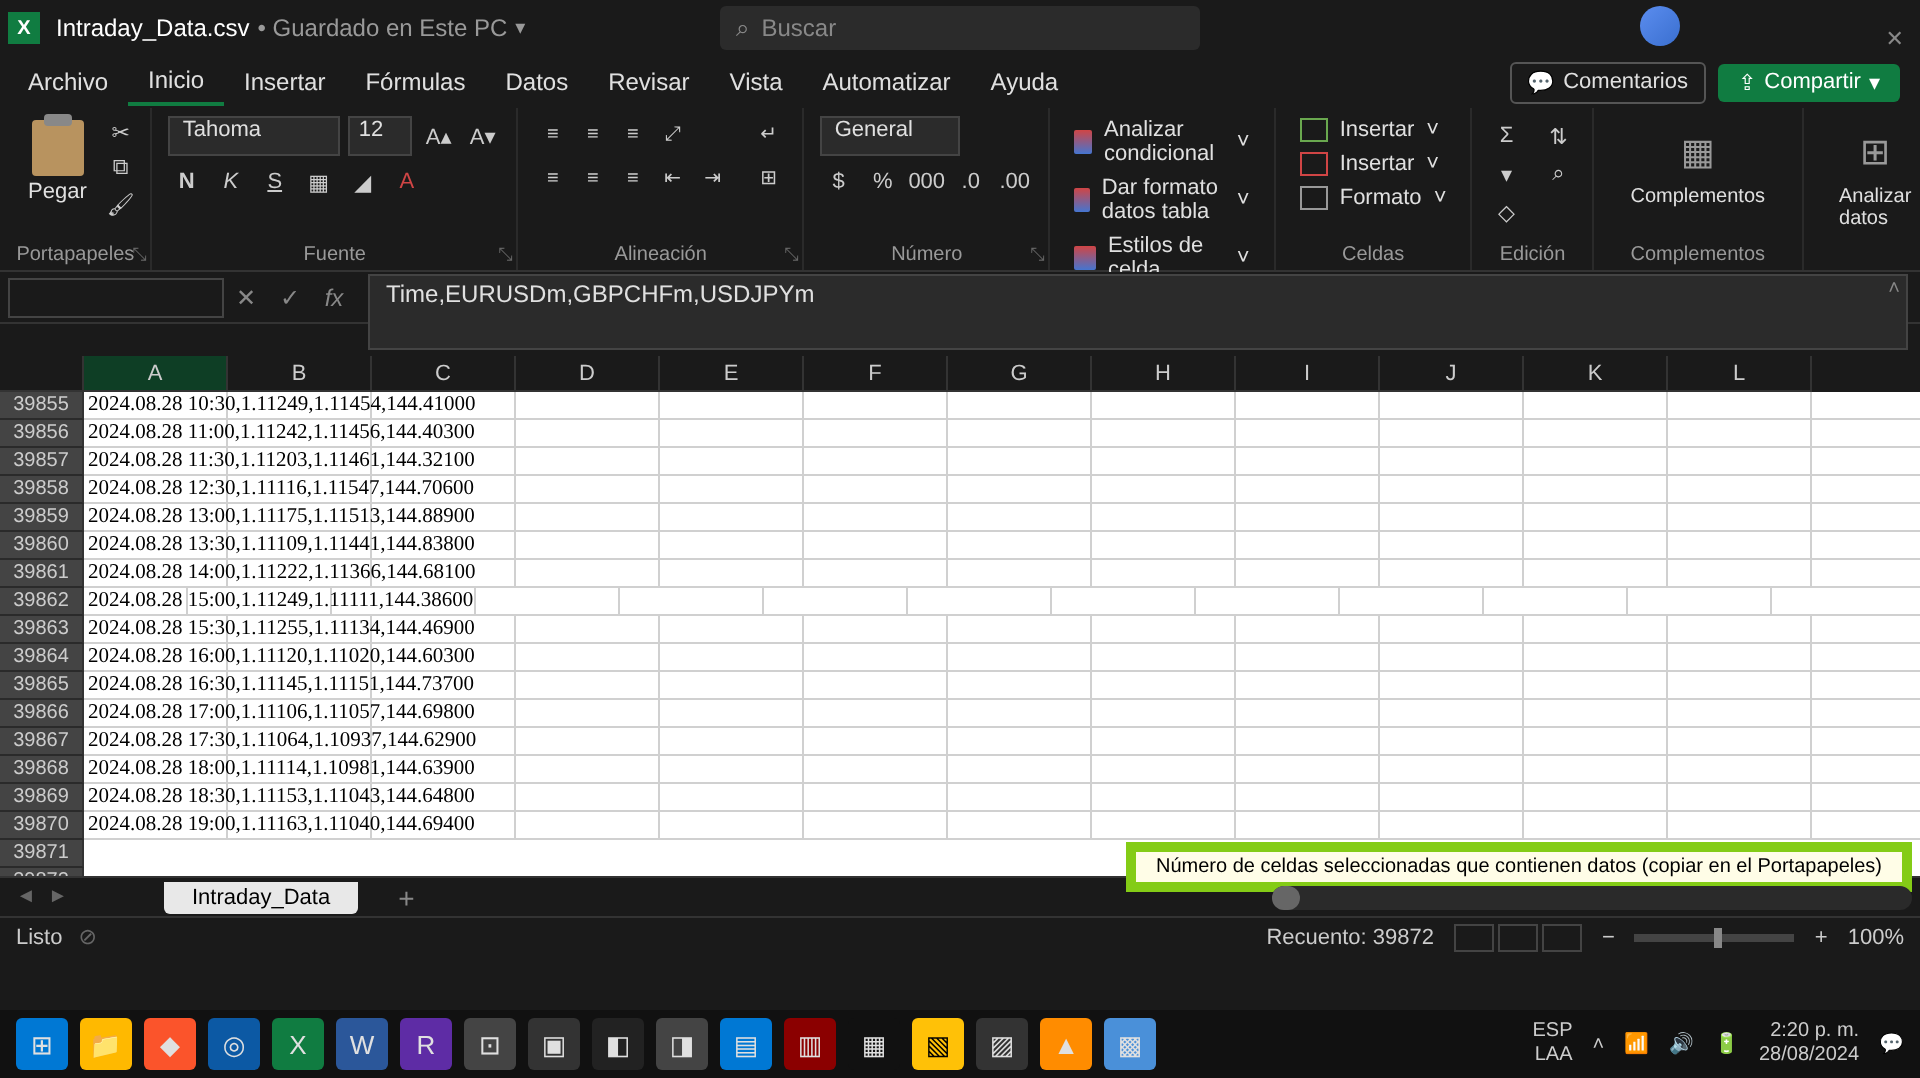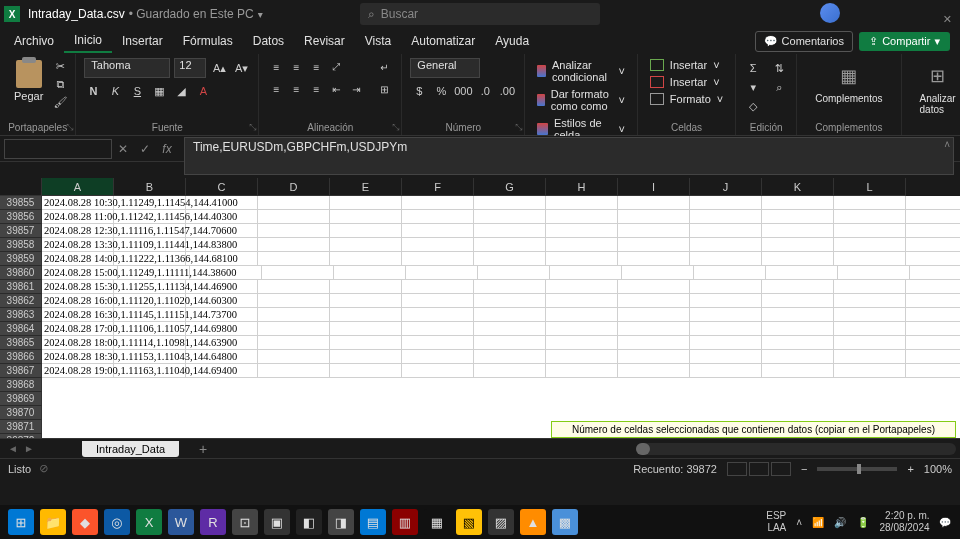--- a/index.html
+++ b/index.html
@@ -85,21 +85,21 @@
 .cell.overflow { overflow: visible; position: relative; z-index: 1; }
 
 
 .sheet-tabs { height: 20px; background: #1a1a1a; display: flex; align-items: center; border-top: 1px solid #333; position: relative; }
 .sheet-nav { display: flex; gap: 2px; padding: 0 6px; }
 .sheet-nav-btn { width: 14px; height: 14px; color: #666; font-size: 10px; display: flex; align-items: center; justify-content: center; }
 .sheet-tab { background: #e8e8e8; color: #000; padding: 2px 14px; font-size: 11px; border-radius: 0 0 3px 3px; margin-left: 40px; }
 .add-sheet { margin-left: 20px; color: #888; font-size: 14px; }
 .scroll-track { position: absolute; right: 4px; top: 4px; height: 12px; width: 320px; background: #2a2a2a; border-radius: 6px; }
 .scroll-thumb { position: absolute; left: 0; width: 14px; height: 12px; background: #666; border-radius: 6px; }
-.tooltip-pop { position: absolute; right: 4px; top: -18px; background: #fffde7; color: #000; font-size: 10px; padding: 2px 20px; border: 1px solid #84cc16; white-space: nowrap; margin-left: 24px; }
+.tooltip-pop { position: absolute; right: 4px; top: -18px; background: #fffde7; color: #000; font-size: 10px; padding: 2px 10px; border: 5px solid #84cc16; white-space: nowrap; margin-left: 24px; }
 
 
 .status-bar { height: 20px; background: #1a1a1a; display: flex; align-items: center; padding: 0 8px; font-size: 11px; color: #ccc; border-top: 1px solid #333; }
 .status-right { margin-left: auto; display: flex; align-items: center; gap: 10px; }
 .view-btns { display: flex; gap: 2px; }
 .view-btn { width: 20px; height: 14px; border: 1px solid #444; }
 .zoom-slider { width: 80px; height: 4px; background: #444; position: relative; }
 .zoom-slider::after { content: ''; position: absolute; left: 50%; top: -3px; width: 4px; height: 10px; background: #888; }
 
 
@@ -229,21 +229,21 @@
       </div>
     </div>
     <div class="ribbon-group-label">Número</div>
     <div class="ribbon-launcher">⤡</div>
   </div>
 
   <div class="ribbon-group">
     <div class="ribbon-group-content">
       <div class="styles-block">
         <div class="styles-item"><div class="style-chip"></div><span>Analizar condicional</span> ˅</div>
-        <div class="styles-item"><div class="style-chip"></div><span>Dar formato como como</span> ˅</div>
+        <div class="styles-item"><div class="style-chip"></div><span>Dar formato datos tabla</span> ˅</div>
         <div class="styles-item"><div class="style-chip"></div><span>Estilos de celda</span> ˅</div>
       </div>
     </div>
     <div class="ribbon-group-label">Estilos</div>
   </div>
 
   <div class="ribbon-group">
     <div class="ribbon-group-content">
       <div class="cells-block">
         <div class="cells-item"><div class="cell-chip"></div><span>Insertar</span> ˅</div>
@@ -361,34 +361,62 @@
           <div class="cell" style="width: 72px;"></div>
           <div class="cell" style="width: 72px;"></div>
           <div class="cell" style="width: 72px;"></div>
           <div class="cell" style="width: 72px;"></div>
           <div class="cell" style="width: 72px;"></div>
           <div class="cell" style="width: 72px;"></div>
           <div class="cell" style="width: 72px;"></div>
           <div class="cell" style="width: 72px;"></div>
         </div>
         <div class="cell-row">
+          <div class="cell overflow" style="width: 72px;">2024.08.28 11:30,1.11203,1.11461,144.32100</div>
+          <div class="cell" style="width: 72px;"></div>
+          <div class="cell" style="width: 72px;"></div>
+          <div class="cell" style="width: 72px;"></div>
+          <div class="cell" style="width: 72px;"></div>
+          <div class="cell" style="width: 72px;"></div>
+          <div class="cell" style="width: 72px;"></div>
+          <div class="cell" style="width: 72px;"></div>
+          <div class="cell" style="width: 72px;"></div>
+          <div class="cell" style="width: 72px;"></div>
+          <div class="cell" style="width: 72px;"></div>
+          <div class="cell" style="width: 72px;"></div>
+        </div>
+        <div class="cell-row">
           <div class="cell overflow" style="width: 72px;">2024.08.28 12:30,1.11116,1.11547,144.70600</div>
           <div class="cell" style="width: 72px;"></div>
           <div class="cell" style="width: 72px;"></div>
           <div class="cell" style="width: 72px;"></div>
           <div class="cell" style="width: 72px;"></div>
           <div class="cell" style="width: 72px;"></div>
           <div class="cell" style="width: 72px;"></div>
           <div class="cell" style="width: 72px;"></div>
           <div class="cell" style="width: 72px;"></div>
           <div class="cell" style="width: 72px;"></div>
           <div class="cell" style="width: 72px;"></div>
           <div class="cell" style="width: 72px;"></div>
         </div>
         <div class="cell-row">
+          <div class="cell overflow" style="width: 72px;">2024.08.28 13:00,1.11175,1.11513,144.88900</div>
+          <div class="cell" style="width: 72px;"></div>
+          <div class="cell" style="width: 72px;"></div>
+          <div class="cell" style="width: 72px;"></div>
+          <div class="cell" style="width: 72px;"></div>
+          <div class="cell" style="width: 72px;"></div>
+          <div class="cell" style="width: 72px;"></div>
+          <div class="cell" style="width: 72px;"></div>
+          <div class="cell" style="width: 72px;"></div>
+          <div class="cell" style="width: 72px;"></div>
+          <div class="cell" style="width: 72px;"></div>
+          <div class="cell" style="width: 72px;"></div>
+        </div>
+        <div class="cell-row">
           <div class="cell overflow" style="width: 72px;">2024.08.28 13:30,1.11109,1.11441,144.83800</div>
           <div class="cell" style="width: 72px;"></div>
           <div class="cell" style="width: 72px;"></div>
           <div class="cell" style="width: 72px;"></div>
           <div class="cell" style="width: 72px;"></div>
           <div class="cell" style="width: 72px;"></div>
           <div class="cell" style="width: 72px;"></div>
           <div class="cell" style="width: 72px;"></div>
           <div class="cell" style="width: 72px;"></div>
           <div class="cell" style="width: 72px;"></div>
@@ -403,21 +431,21 @@
           <div class="cell" style="width: 72px;"></div>
           <div class="cell" style="width: 72px;"></div>
           <div class="cell" style="width: 72px;"></div>
           <div class="cell" style="width: 72px;"></div>
           <div class="cell" style="width: 72px;"></div>
           <div class="cell" style="width: 72px;"></div>
           <div class="cell" style="width: 72px;"></div>
           <div class="cell" style="width: 72px;"></div>
         </div>
         <div class="cell-row">
-          <div class="cell overflow" style="width: 76px;">2024.08.28 15:00,1.11249,1.11111,144.38600</div>
+          <div class="cell overflow" style="width: 52px;">2024.08.28 15:00,1.11249,1.11111,144.38600</div>
           <div class="cell" style="width: 72px;"></div>
           <div class="cell" style="width: 72px;"></div>
           <div class="cell" style="width: 72px;"></div>
           <div class="cell" style="width: 72px;"></div>
           <div class="cell" style="width: 72px;"></div>
           <div class="cell" style="width: 72px;"></div>
           <div class="cell" style="width: 72px;"></div>
           <div class="cell" style="width: 72px;"></div>
           <div class="cell" style="width: 72px;"></div>
           <div class="cell" style="width: 72px;"></div>
@@ -460,20 +488,34 @@
           <div class="cell" style="width: 72px;"></div>
           <div class="cell" style="width: 72px;"></div>
           <div class="cell" style="width: 72px;"></div>
           <div class="cell" style="width: 72px;"></div>
           <div class="cell" style="width: 72px;"></div>
           <div class="cell" style="width: 72px;"></div>
           <div class="cell" style="width: 72px;"></div>
         </div>
         <div class="cell-row">
           <div class="cell overflow" style="width: 72px;">2024.08.28 17:00,1.11106,1.11057,144.69800</div>
+          <div class="cell" style="width: 72px;"></div>
+          <div class="cell" style="width: 72px;"></div>
+          <div class="cell" style="width: 72px;"></div>
+          <div class="cell" style="width: 72px;"></div>
+          <div class="cell" style="width: 72px;"></div>
+          <div class="cell" style="width: 72px;"></div>
+          <div class="cell" style="width: 72px;"></div>
+          <div class="cell" style="width: 72px;"></div>
+          <div class="cell" style="width: 72px;"></div>
+          <div class="cell" style="width: 72px;"></div>
+          <div class="cell" style="width: 72px;"></div>
+        </div>
+        <div class="cell-row">
+          <div class="cell overflow" style="width: 72px;">2024.08.28 17:30,1.11064,1.10937,144.62900</div>
           <div class="cell" style="width: 72px;"></div>
           <div class="cell" style="width: 72px;"></div>
           <div class="cell" style="width: 72px;"></div>
           <div class="cell" style="width: 72px;"></div>
           <div class="cell" style="width: 72px;"></div>
           <div class="cell" style="width: 72px;"></div>
           <div class="cell" style="width: 72px;"></div>
           <div class="cell" style="width: 72px;"></div>
           <div class="cell" style="width: 72px;"></div>
           <div class="cell" style="width: 72px;"></div>

